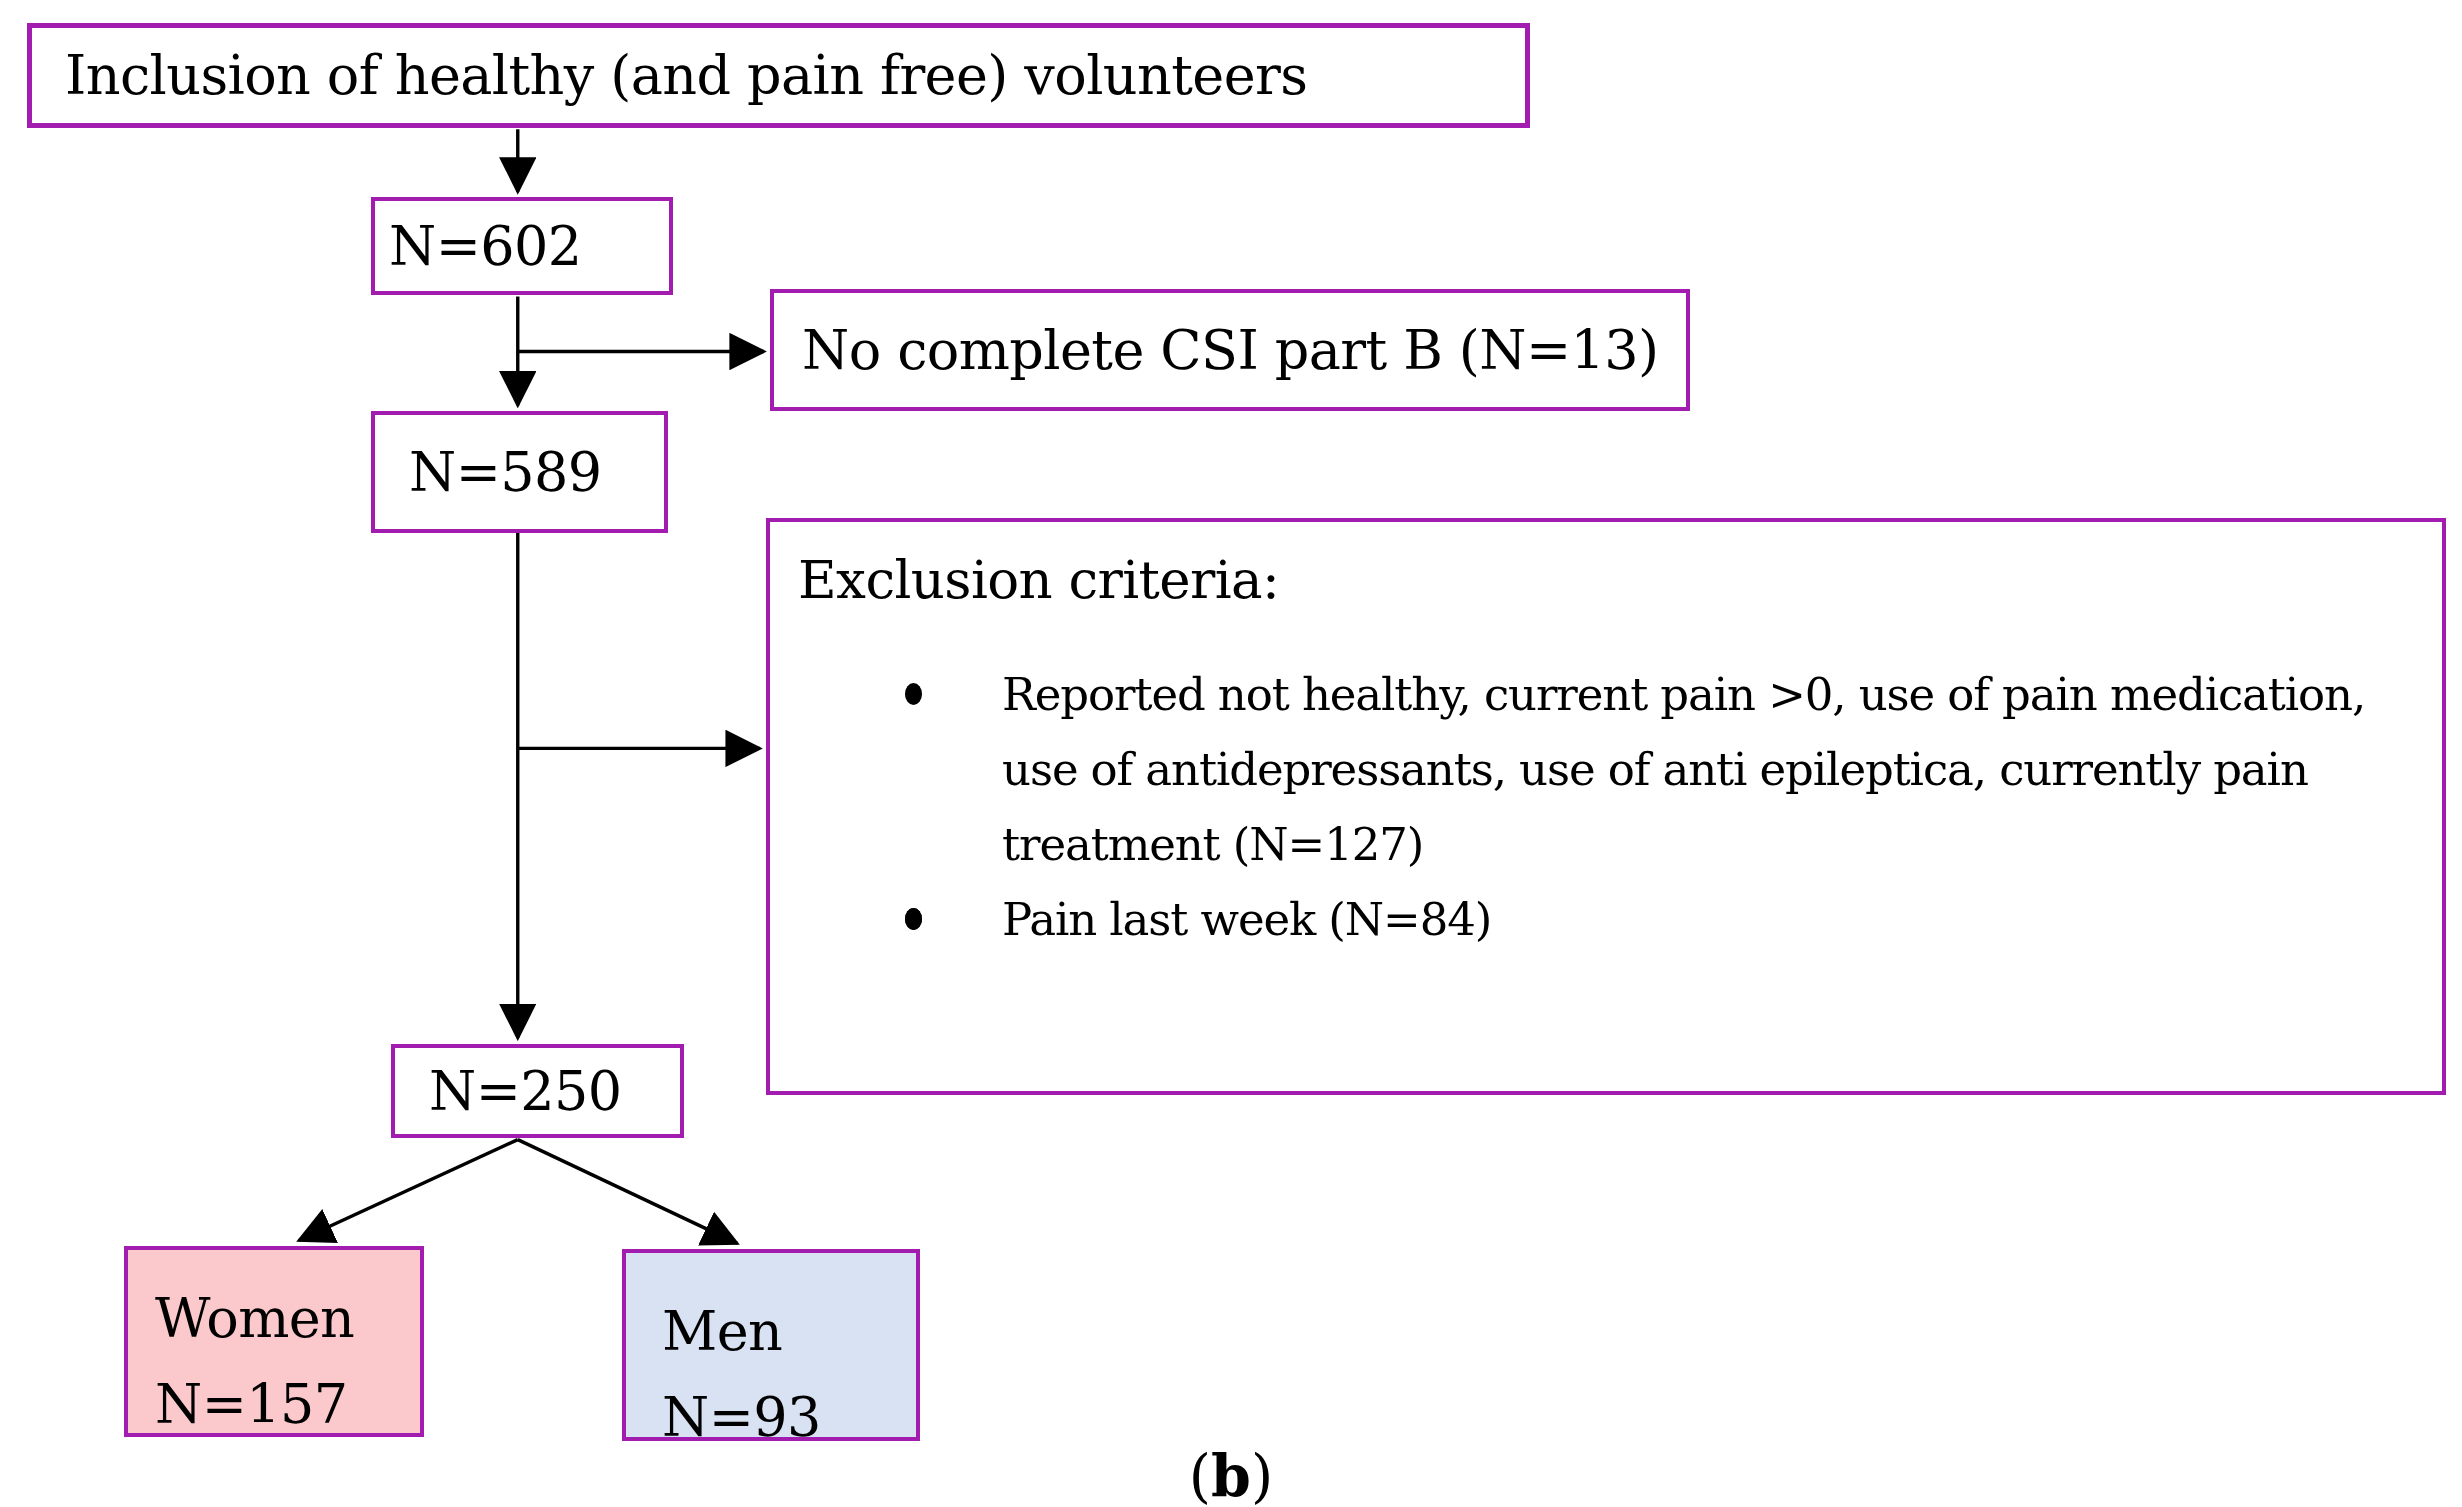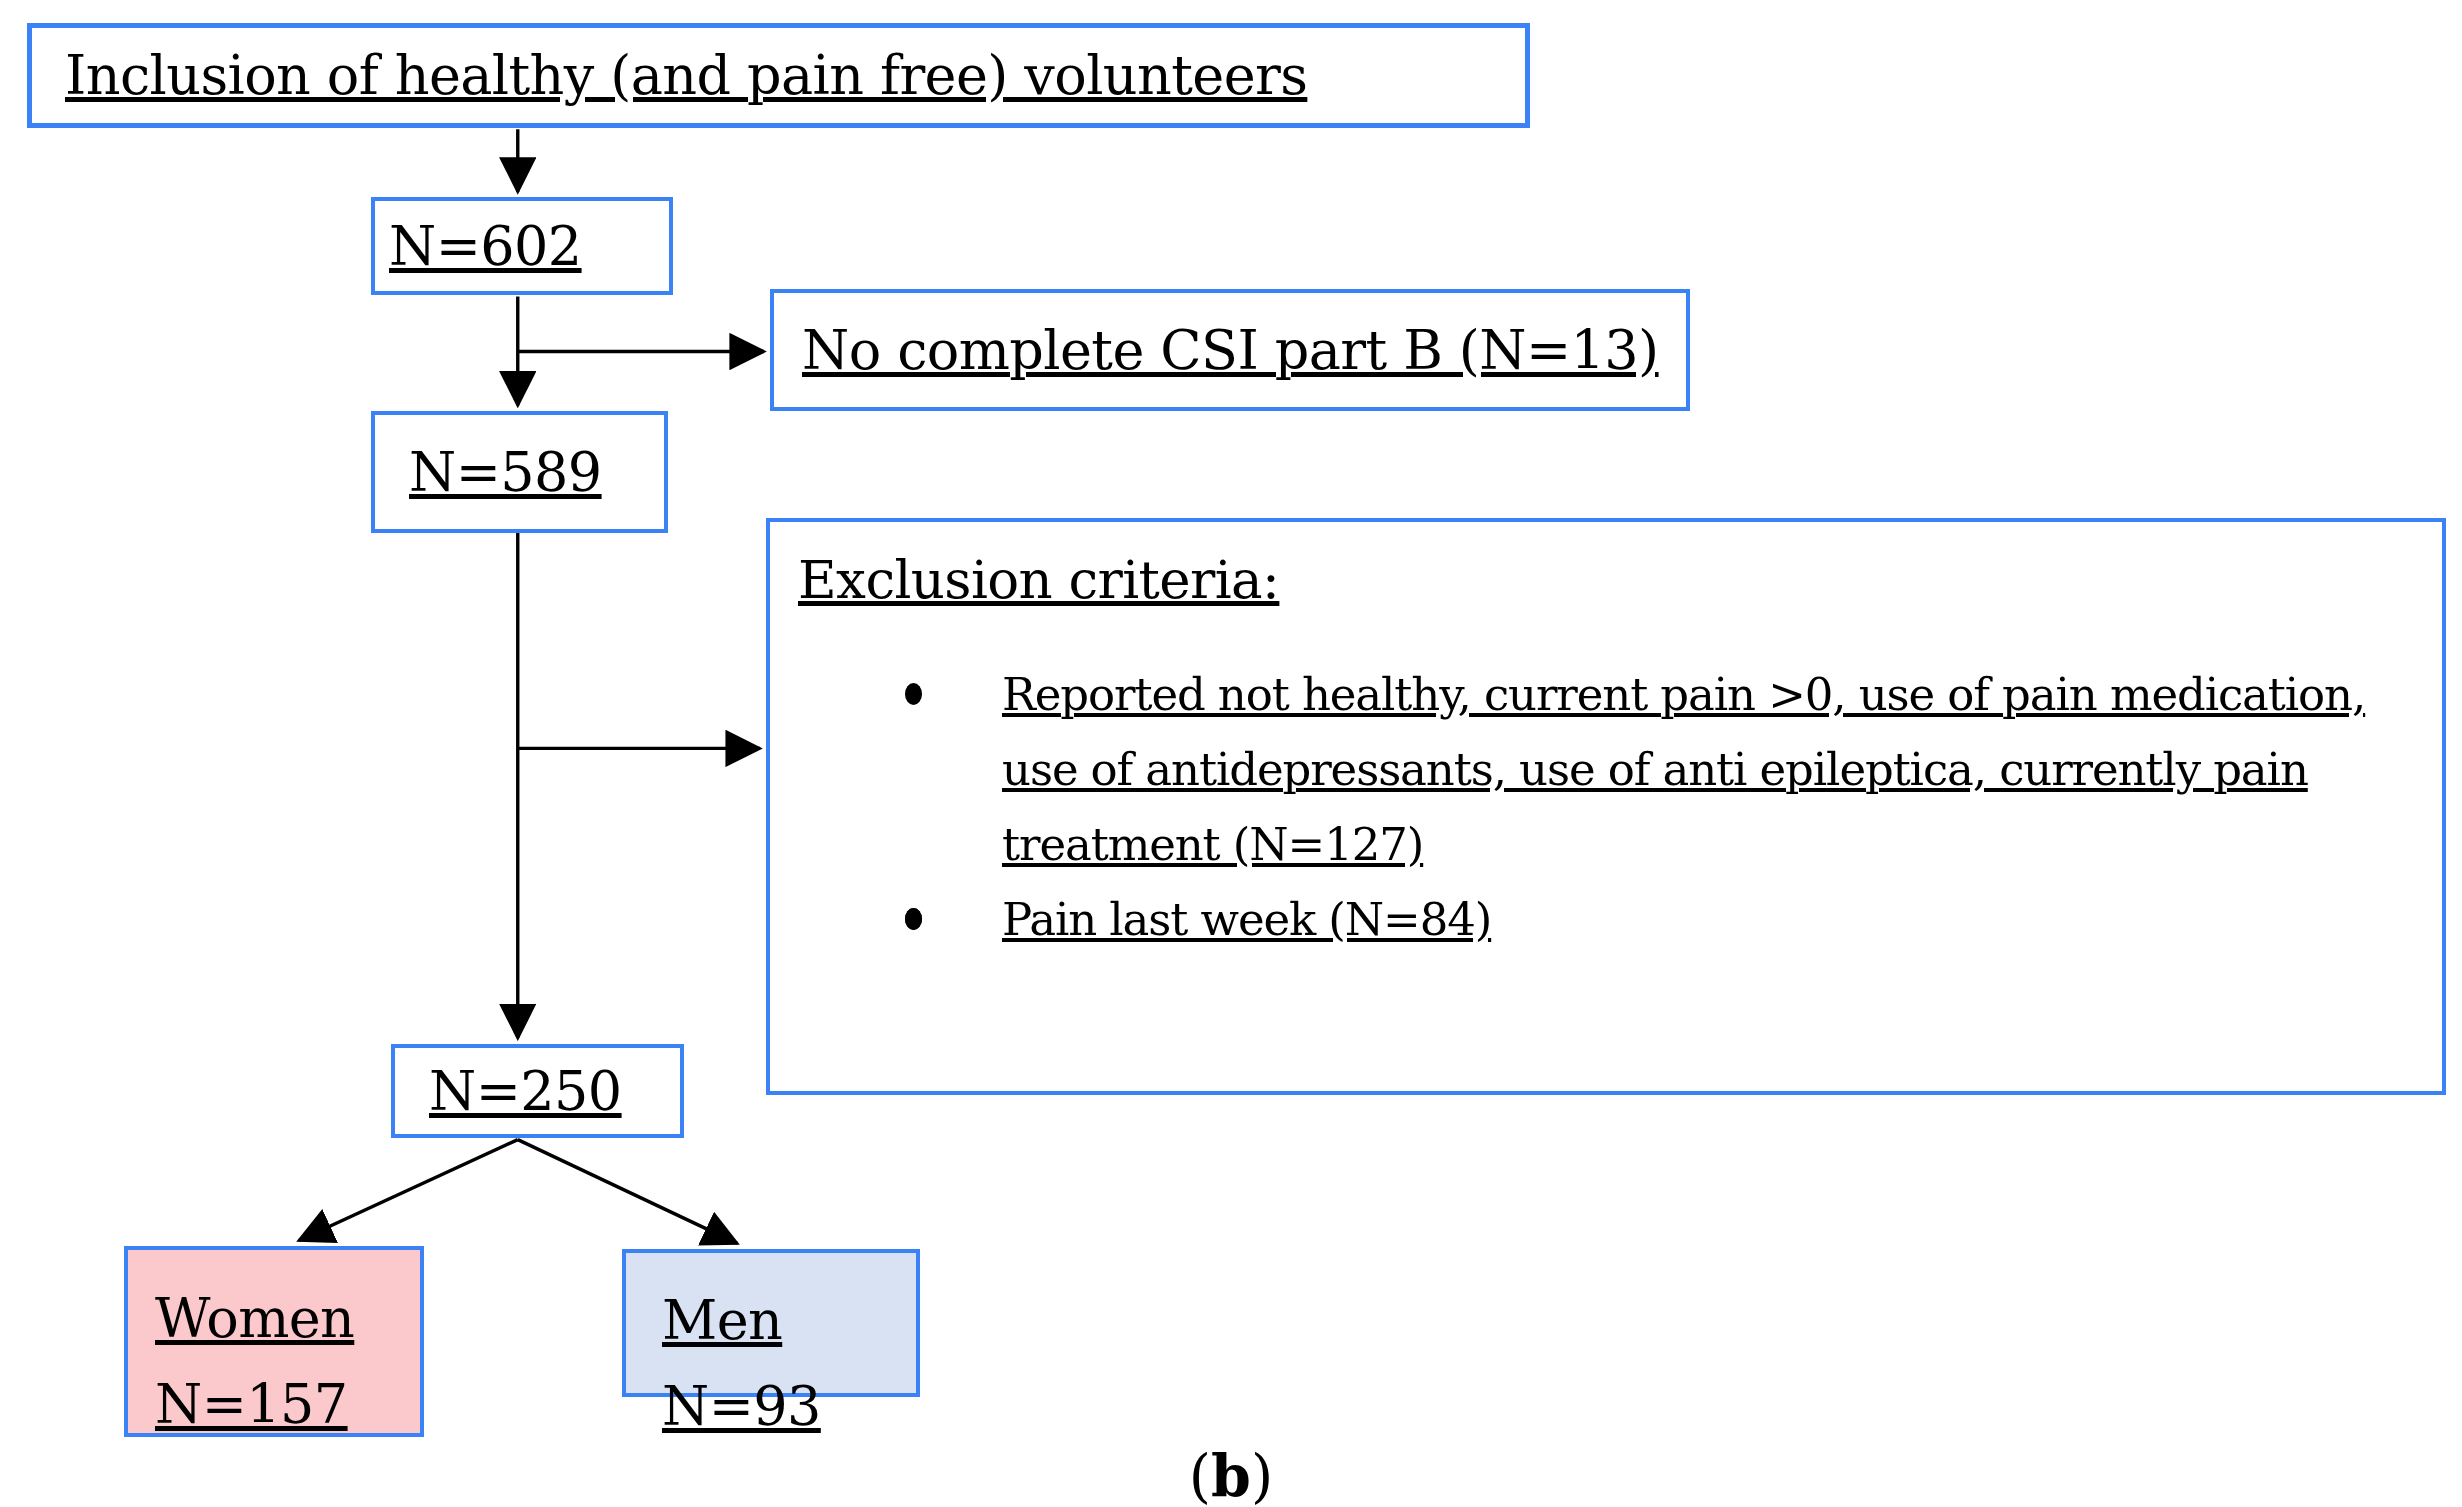--- a/index.html
+++ b/index.html
@@ -11,26 +11,25 @@
     font-family:"DejaVu Serif","Liberation Serif",serif;
     color:#000000;
     overflow:hidden;
   }
   #connectors{
     position:absolute;left:0;top:0;width:2462px;height:1507px;
   }
   .fbox{
     position:absolute;
     box-sizing:border-box;
-    border:4px solid #3b82f6;
+    border:4px solid #a21caf;
     background:#ffffff;
     display:flex;
     flex-direction:column;
     justify-content:center;
-    text-decoration:underline;
   }
   .fbox .lbl{
     display:block;
     letter-spacing:-0.6px;
   }
   #box-inclusion{left:27px;top:23px;width:1503px;height:105px;border-width:5.1px;padding-left:33px;font-size:54px;}
   #box-n602{left:371px;top:197px;width:302px;height:98px;padding-left:14px;font-size:54px;}
   #box-csi{left:770px;top:289px;width:920px;height:122px;padding-left:28px;font-size:54px;}
   #box-n589{left:371px;top:411px;width:297px;height:122px;padding-left:34px;font-size:54px;}
   #box-n250{left:391px;top:1044px;width:293px;height:94px;padding-left:34px;font-size:54px;}
@@ -56,21 +55,21 @@
     position:absolute;
     left:107px;
     top:26px;
     width:17px;
     height:21.6px;
     border-radius:50%;
     background:#000000;
   }
   .bullet .btext{display:block;max-width:1412px;}
   #box-women{left:124px;top:1246px;width:300px;height:191px;justify-content:flex-start;padding:26px 0 0 27px;font-size:54px;line-height:86px;}
-  #box-men{left:622px;top:1249px;width:298px;height:148px;justify-content:flex-start;padding:25px 0 0 36px;font-size:54px;line-height:86px;}
+  #box-men{left:622px;top:1249px;width:298px;height:192px;justify-content:flex-start;padding:36px 0 0 36px;font-size:54px;line-height:86px;}
   #caption{
     position:absolute;
     left:0;top:1442px;width:2462px;
     text-align:center;
     font-size:57px;
   }
 </style>
 </head>
 <body>
 

